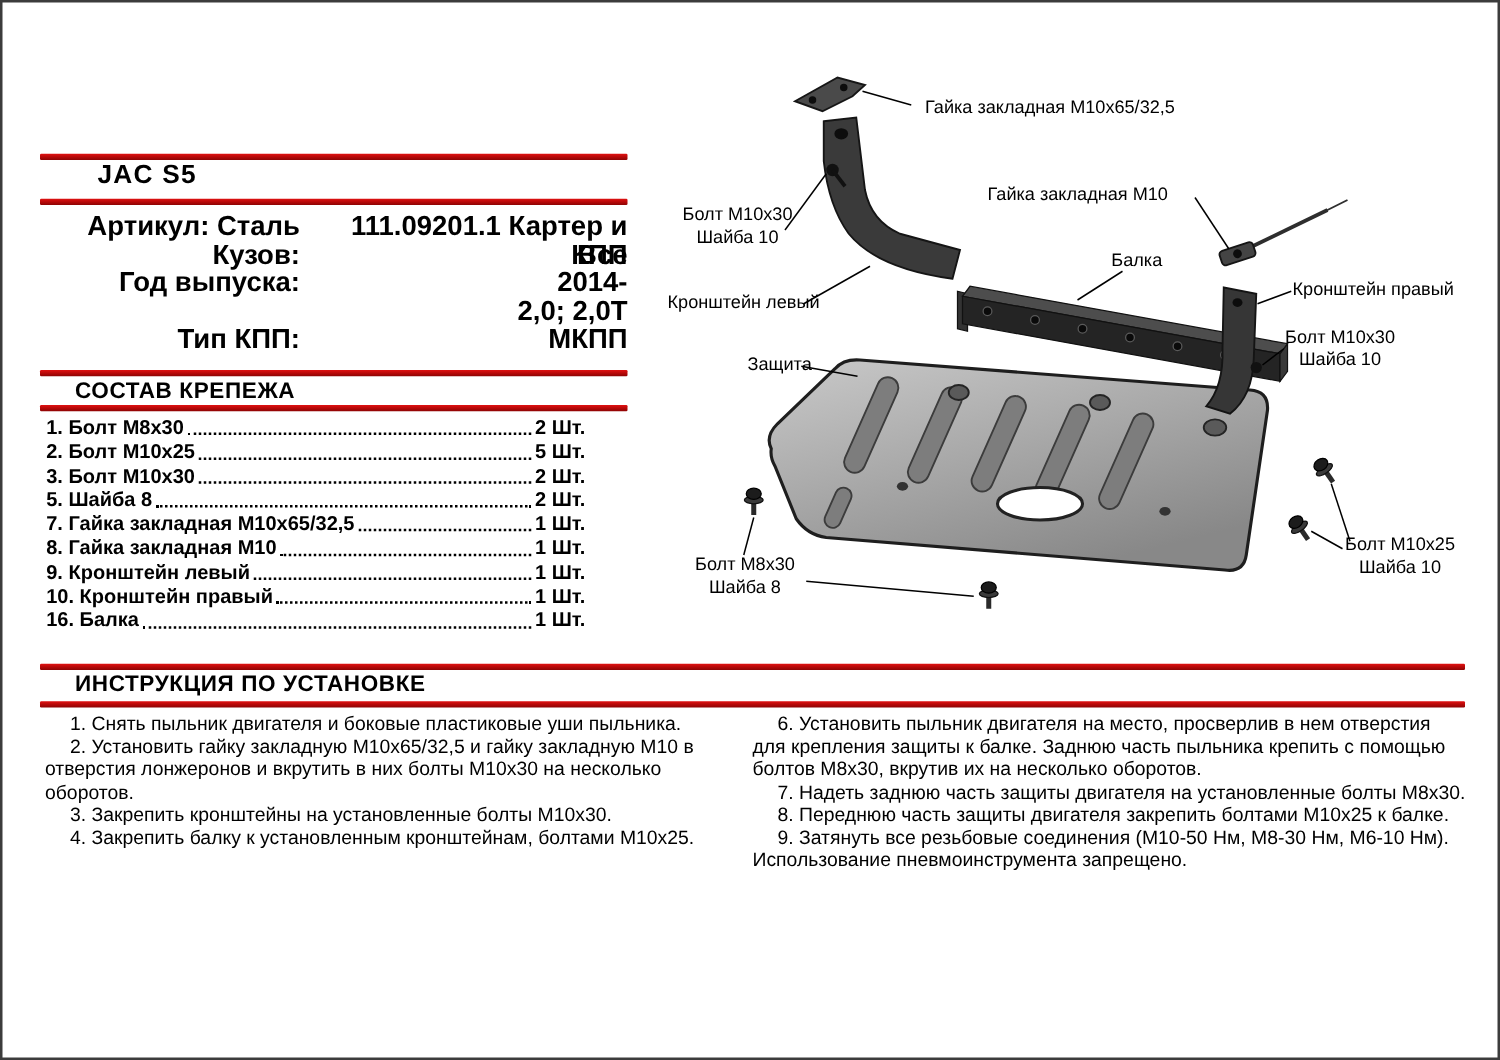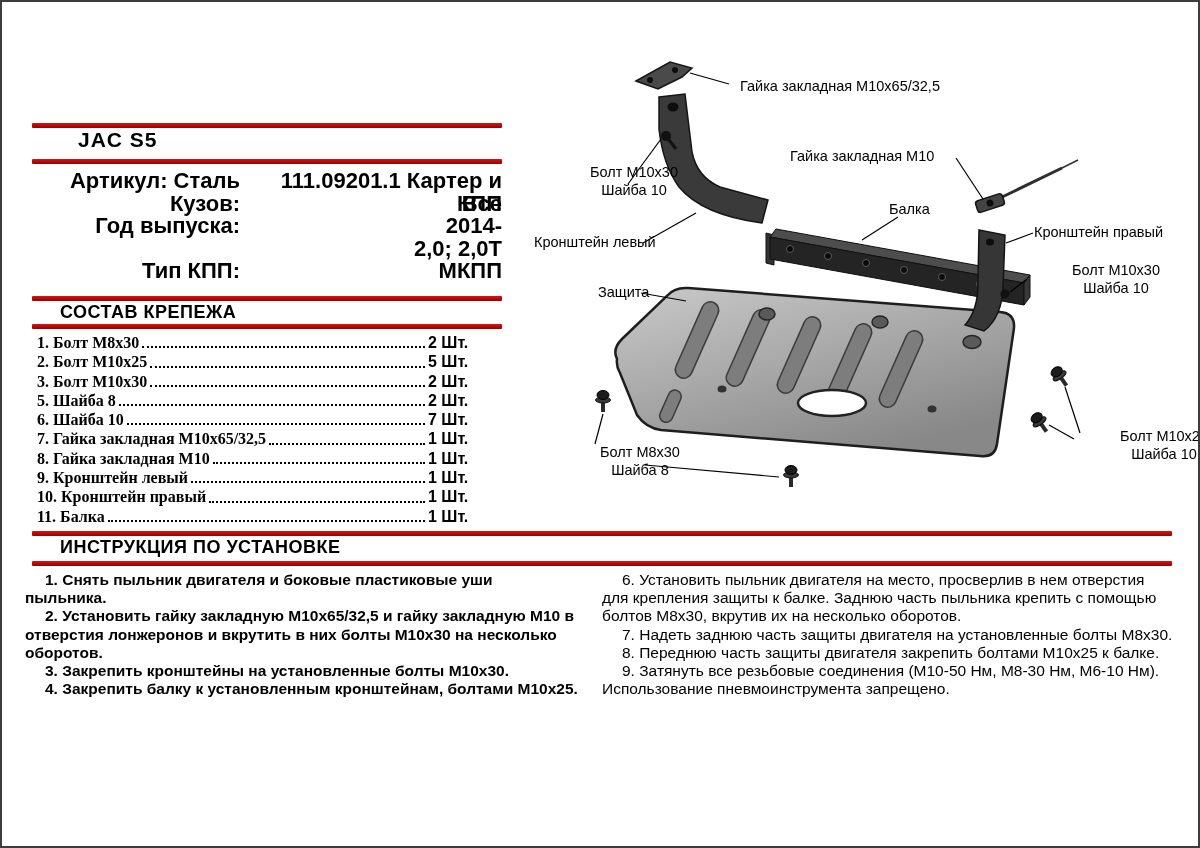--- a/index.html
+++ b/index.html
@@ -27,44 +27,44 @@
   
   .specs { position:absolute; left:45px; top:168px; width:455px; }
   .spec-row { display:flex; height:22.5px; font-size:22px; font-weight:bold; line-height:22.5px;text-align:right; }
   .spec-label { width:193px; flex:0 0 auto; }
   .spec-value { flex:1; }
   .v-indent { padding-left:70px; }
 
   
   .parts { position:absolute; left:35px; top:331px; width:443px; }
   .part-row { display:flex; align-items:flex-end; height:19.3px; font-size:16px; font-weight:bold; line-height:19.3px; }
-  .part-name { flex:0 0 auto; white-space:nowrap;font-family:Liberation Serif, serif; }
+  .part-name { flex:0 0 auto; white-space:nowrap; }
   .leader { flex:1 1 auto; border-bottom:2.5px dotted #000; margin:0 3px 4px 3px; min-width:10px; }
   .part-qty { flex:0 0 52px; white-space:nowrap; }
 
   
   .diagram { position:absolute; left:530px; top:35px; width:670px; height:495px; }
   .diagram svg { position:absolute; left:0; top:0; }
   .callout { position:absolute; font-size:14.5px; line-height:1.25; white-space:pre-line; width:max-content; }
-  .center { text-align:center;margin-left:44px; }
+  .center { text-align:center; }
   .co-nut65 { left:208px; top:40px; }
   .co-nutm10 { left:258px; top:110px; }
   .co-beam { left:357px; top:163px; }
   .co-br-right { left:502px; top:186px; }
   .co-bolt30r { left:496px; top:224px; }
   .co-bolt30l { left:14px; top:126px; }
   .co-br-left { left:2px; top:196px; }
   .co-shield { left:66px; top:246px; }
   .co-bolt8 { left:24px; top:406px; }
   .co-bolt25 { left:544px; top:390px; }
 
   
   .instr-col { position:absolute; top:569px; font-size:15.5px; line-height:18.2px; font-weight:normal; }
   .instr-col p { text-indent:20px; }
-  .instr-left { left:23px; width:553px;font-weight:bold; }
+  .instr-left { left:34px; width:553px; }
   .instr-right { left:600px; width:572px; }
 </style>
 </head>
 <body>
 
 <div class="page">
 
   <div class="redbar bar-t1"></div>
   <div class="model-title">JAC S5</div>
   <div class="redbar bar-t2"></div>
@@ -110,46 +110,41 @@
         <span class="part-name">3. Болт М10х30</span>
         <span class="leader"></span>
         <span class="part-qty">2 Шт.</span>
       </div>
     <div class="part-row">
         <span class="part-name">5. Шайба 8</span>
         <span class="leader"></span>
         <span class="part-qty">2 Шт.</span>
       </div>
     <div class="part-row">
-        <span class="part-name">6. Шайба 10</span>
-        <span class="leader"></span>
-        <span class="part-qty">7 Шт.</span>
-      </div>
-    <div class="part-row">
         <span class="part-name">7. Гайка закладная М10х65/32,5</span>
         <span class="leader"></span>
         <span class="part-qty">1 Шт.</span>
       </div>
     <div class="part-row">
         <span class="part-name">8. Гайка закладная М10</span>
         <span class="leader"></span>
         <span class="part-qty">1 Шт.</span>
       </div>
     <div class="part-row">
         <span class="part-name">9. Кронштейн левый</span>
         <span class="leader"></span>
         <span class="part-qty">1 Шт.</span>
       </div>
     <div class="part-row">
         <span class="part-name">10. Кронштейн правый</span>
         <span class="leader"></span>
         <span class="part-qty">1 Шт.</span>
       </div>
     <div class="part-row">
-        <span class="part-name">11. Балка</span>
+        <span class="part-name">16. Балка</span>
         <span class="leader"></span>
         <span class="part-qty">1 Шт.</span>
       </div>
   </div>
 
   <div class="diagram">
     <svg viewBox="0 0 670 495" width="670" height="495">
       <defs>
         <linearGradient id="plateG" x1="0" y1="0" x2="0.6" y2="1">
           <stop offset="0" stop-color="#c9c9c9"></stop>

